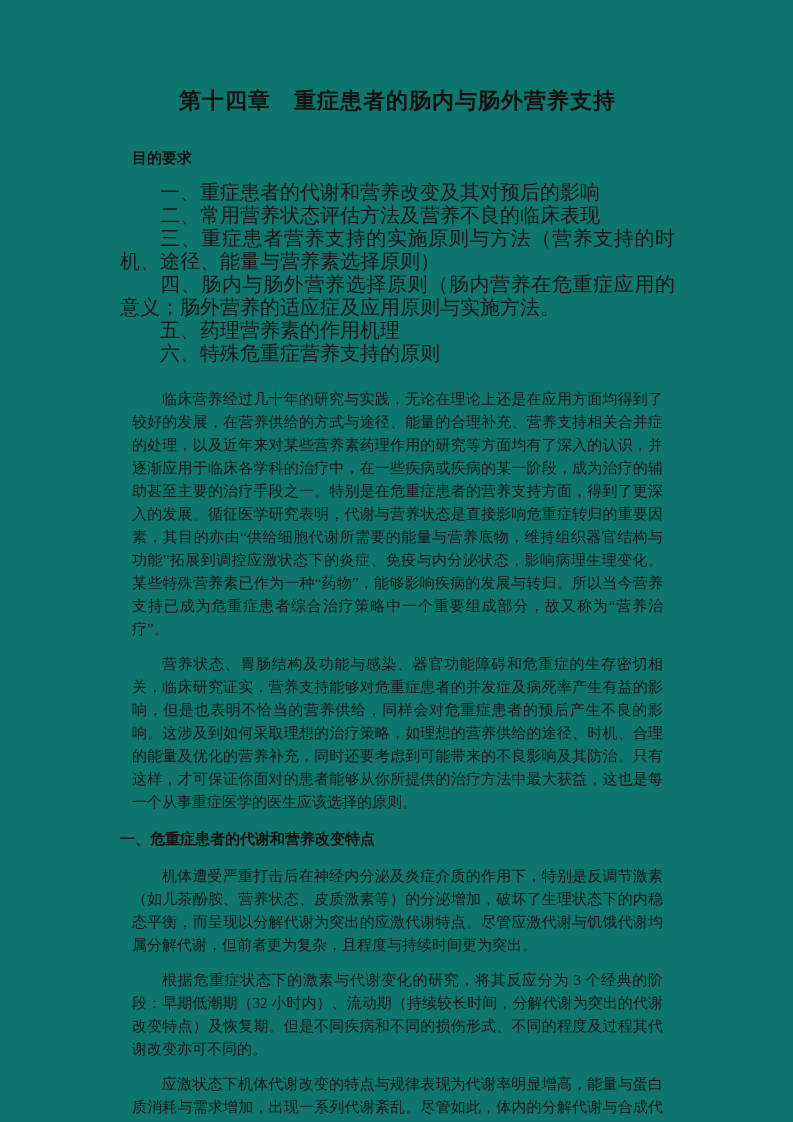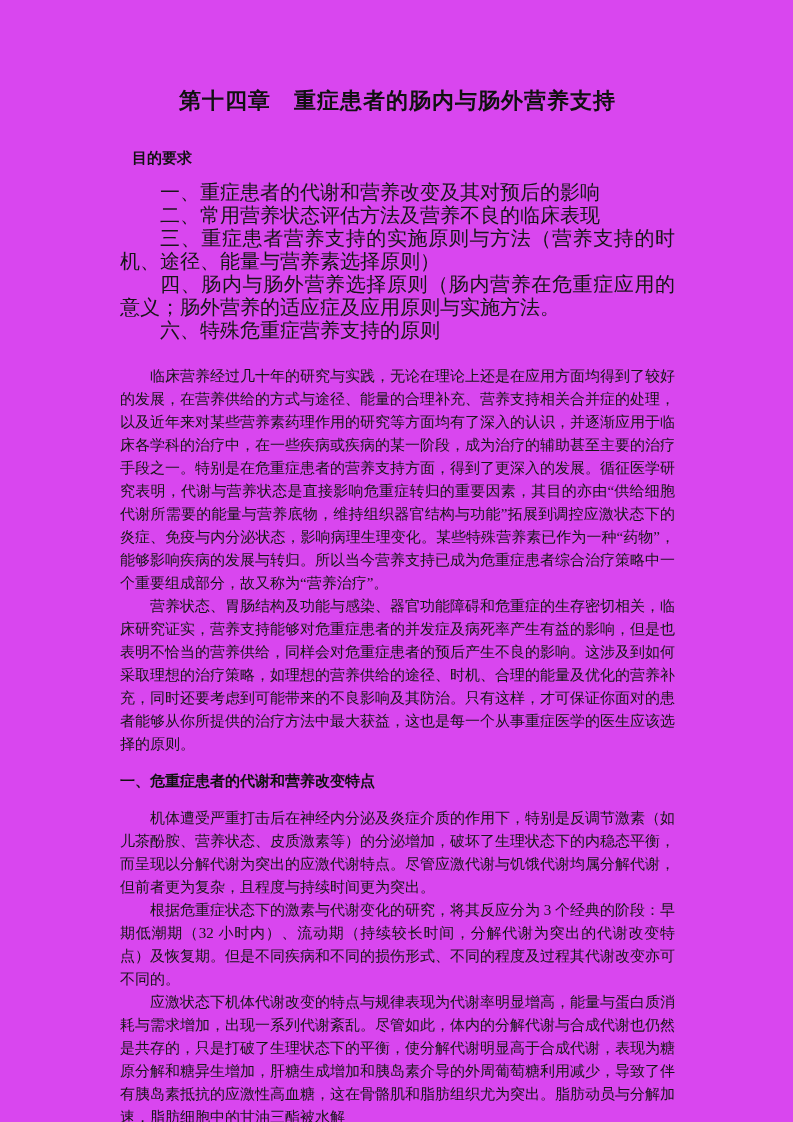--- a/index.html
+++ b/index.html
@@ -4,21 +4,21 @@
 <style>
   html, body {
     margin: 0;
     padding: 0;
     background: #ffffff;
   }
   .page {
     position: relative;
     width: 793px;
     height: 1122px;
-    background: #d946ef;
+    background: #0f766e;
     box-sizing: border-box;
     padding: 86px 118px 0 120px;
     color: #161616;
     overflow: hidden;
     font-family: "Liberation Serif", "DejaVu Serif", serif;
   }
   .chapter-title {
     margin: 0 0 30px 0;
     font-family: "Liberation Sans", "DejaVu Sans", sans-serif;
     font-size: 22px;
@@ -38,21 +38,21 @@
   }
   .obj-item {
     margin: 0;
     font-size: 20px;
     line-height: 23px;
     text-indent: 2em;
     text-align: justify;
     text-justify: inter-ideograph;
   }
   .body-para {
-    margin: 0;
+    margin: 12px;
     font-size: 15px;
     line-height: 23px;
     text-indent: 2em;
     text-align: justify;
     text-justify: inter-ideograph;
   }
   .body-para.gap-top {
     margin-top: 23px;
   }
   .section-heading {
@@ -71,20 +71,21 @@
 
   <h1 class="chapter-title">第十四章　重症患者的肠内与肠外营养支持</h1>
 
   <div>
     <p class="objectives-heading">目的要求</p>
 
     <p class="obj-item">一、重症患者的代谢和营养改变及其对预后的影响</p>
     <p class="obj-item">二、常用营养状态评估方法及营养不良的临床表现</p>
     <p class="obj-item">三、重症患者营养支持的实施原则与方法（营养支持的时机、途径、能量与营养素选择原则）</p>
     <p class="obj-item">四、肠内与肠外营养选择原则（肠内营养在危重症应用的意义；肠外营养的适应症及应用原则与实施方法。</p>
+    <p class="obj-item">五、药理营养素的作用机理</p>
     <p class="obj-item">六、特殊危重症营养支持的原则</p>
   </div>
 
   <div>
     <p class="body-para gap-top">临床营养经过几十年的研究与实践，无论在理论上还是在应用方面均得到了较好的发展，在营养供给的方式与途径、能量的合理补充、营养支持相关合并症的处理，以及近年来对某些营养素药理作用的研究等方面均有了深入的认识，并逐渐应用于临床各学科的治疗中，在一些疾病或疾病的某一阶段，成为治疗的辅助甚至主要的治疗手段之一。特别是在危重症患者的营养支持方面，得到了更深入的发展。循征医学研究表明，代谢与营养状态是直接影响危重症转归的重要因素，其目的亦由“供给细胞代谢所需要的能量与营养底物，维持组织器官结构与功能”拓展到调控应激状态下的炎症、免疫与内分泌状态，影响病理生理变化。某些特殊营养素已作为一种“药物”，能够影响疾病的发展与转归。所以当今营养支持已成为危重症患者综合治疗策略中一个重要组成部分，故又称为“营养治疗”。</p>
     <p class="body-para">营养状态、胃肠结构及功能与感染、器官功能障碍和危重症的生存密切相关，临床研究证实，营养支持能够对危重症患者的并发症及病死率产生有益的影响，但是也表明不恰当的营养供给，同样会对危重症患者的预后产生不良的影响。这涉及到如何采取理想的治疗策略，如理想的营养供给的途径、时机、合理的能量及优化的营养补充，同时还要考虑到可能带来的不良影响及其防治。只有这样，才可保证你面对的患者能够从你所提供的治疗方法中最大获益，这也是每一个从事重症医学的医生应该选择的原则。</p>
   </div>
 
   <div>
     <h2 class="section-heading">一、危重症患者的代谢和营养改变特点</h2>

